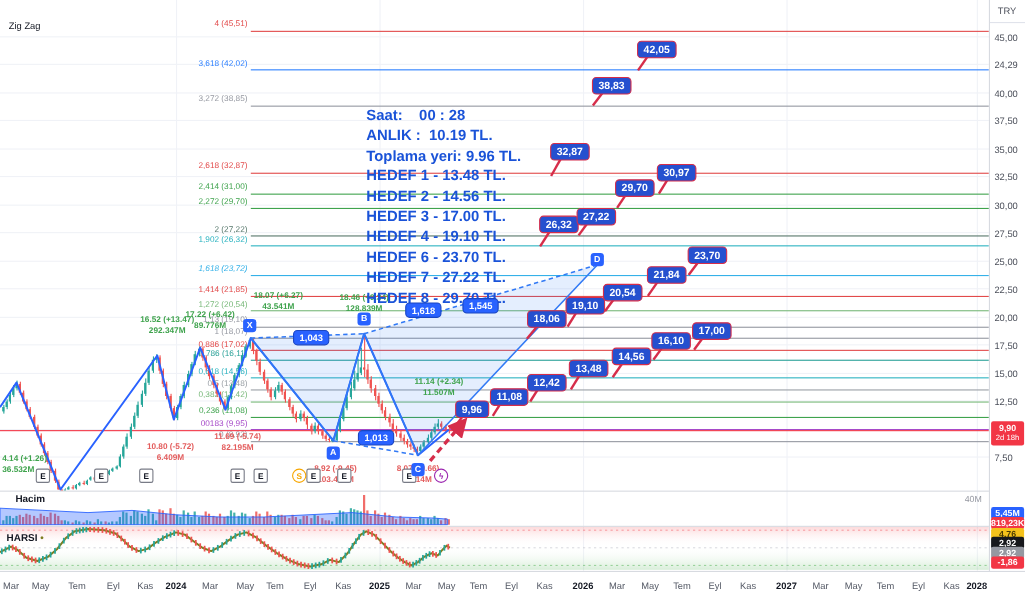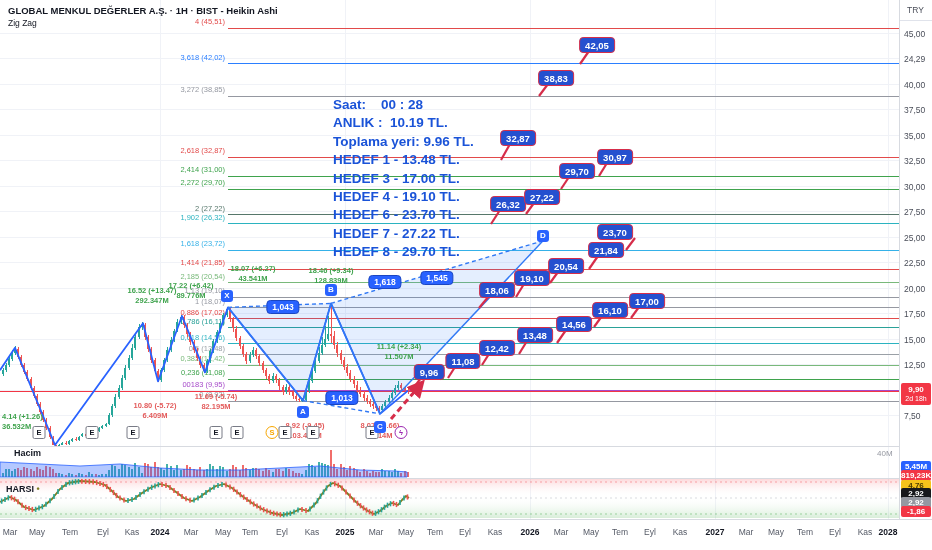--- a/index.html
+++ b/index.html
@@ -32,21 +32,20 @@
   .axis-bottom .tlabel{position:absolute;top:7px;font-size:8.5px;color:#555a66;transform:translateX(-50%);}
   .axis-bottom .tlabel.year{color:#131722;font-weight:bold;}
   .sep{position:absolute;left:0;width:932px;height:1px;background:#d7dae0;z-index:8;}
   .paneLabel{position:absolute;z-index:6;font-size:9px;color:#131722;font-weight:bold;}
   svg.overlay{position:absolute;left:0;top:0;z-index:5;pointer-events:none;}
 </style>
 </head>
 <body>
 
 <div id="root">
-  <div class="abs" style="left:8px;top:5px;z-index:6;font-size:9.5px;font-weight:bold;color:#131722;">GLOBAL MENKUL DEĞERLER A.Ş. · 1H · BIST - Heikin Ashi</div>
   <div class="abs" style="left:8px;top:18px;z-index:6;font-size:8.5px;color:#131722;">Zig Zag</div>
 
   <div id="grid-layer">
       <div class="gridh" style="top: 415.1px;"></div>
       <div class="gridh" style="top: 389.6px;"></div>
       <div class="gridh" style="top: 364.1px;"></div>
       <div class="gridh" style="top: 338.6px;"></div>
       <div class="gridh" style="top: 313.2px;"></div>
       <div class="gridh" style="top: 287.7px;"></div>
       <div class="gridh" style="top: 262.2px;"></div>
@@ -76,25 +75,25 @@
       <div class="fiblabel" style="left: 225px; top: 146.1px; color: rgb(226, 74, 74);">2,618 (32,87)</div>
       <div class="fibline" style="left: 228px; width: 671px; top: 175.6px; background: rgb(63, 163, 77);"></div>
       <div class="fiblabel" style="left: 225px; top: 165.1px; color: rgb(63, 163, 77);">2,414 (31,00)</div>
       <div class="fibline" style="left: 228px; width: 671px; top: 188.9px; background: rgb(63, 163, 77);"></div>
       <div class="fiblabel" style="left: 225px; top: 178.4px; color: rgb(63, 163, 77);">2,272 (29,70)</div>
       <div class="fibline" style="left: 228px; width: 671px; top: 214.1px; background: rgb(86, 119, 107);"></div>
       <div class="fiblabel" style="left: 225px; top: 203.6px; color: rgb(86, 119, 107);">2 (27,22)</div>
       <div class="fibline" style="left: 228px; width: 671px; top: 223.3px; background: rgb(43, 179, 192);"></div>
       <div class="fiblabel" style="left: 225px; top: 212.8px; color: rgb(43, 179, 192);">1,902 (26,32)</div>
       <div class="fibline" style="left: 228px; width: 671px; top: 249.8px; background: rgb(53, 177, 232);"></div>
-      <div class="fiblabel" style="left: 225px; top: 239.3px; color: rgb(53, 177, 232);">1,618 (23,72)</div>
+      <div class="fiblabel" style="left: 225px; top: 239.3px; color: rgb(53, 177, 232); font-style: italic;">1,618 (23,72)</div>
       <div class="fibline" style="left: 228px; width: 671px; top: 268.8px; background: rgb(226, 74, 74);"></div>
       <div class="fiblabel" style="left: 225px; top: 258.3px; color: rgb(226, 74, 74);">1,414 (21,85)</div>
       <div class="fibline" style="left: 228px; width: 671px; top: 282.2px; background: rgb(121, 185, 122);"></div>
-      <div class="fiblabel" style="left: 225px; top: 271.7px; color: rgb(121, 185, 122);">2,185 (20,54)</div>
+      <div class="fiblabel" style="left: 225px; top: 271.7px; color: rgb(121, 185, 122);">1,272 (20,54)</div>
       <div class="fibline" style="left: 228px; width: 671px; top: 296.9px; background: rgb(149, 152, 161);"></div>
       <div class="fiblabel" style="left: 225px; top: 286.4px; color: rgb(149, 152, 161);">1,13 (19,10)</div>
       <div class="fibline" style="left: 228px; width: 671px; top: 307.4px; background: rgb(149, 152, 161);"></div>
       <div class="fiblabel" style="left: 225px; top: 296.9px; color: rgb(149, 152, 161);">1 (18,07)</div>
       <div class="fibline" style="left: 228px; width: 671px; top: 318.1px; background: rgb(226, 74, 74);"></div>
       <div class="fiblabel" style="left: 225px; top: 307.6px; color: rgb(226, 74, 74);">0,886 (17,02)</div>
       <div class="fibline" style="left: 228px; width: 671px; top: 327.3px; background: rgb(42, 161, 152);"></div>
       <div class="fiblabel" style="left: 225px; top: 316.8px; color: rgb(42, 161, 152);">0,786 (16,11)</div>
       <div class="fibline" style="left: 228px; width: 671px; top: 343.1px; background: rgb(43, 179, 192);"></div>
       <div class="fiblabel" style="left: 225px; top: 332.6px; color: rgb(43, 179, 192);">0,618 (14,56)</div>
@@ -664,39 +663,40 @@
         <line x1="404" y1="495.4" x2="404" y2="500.6" stroke="#26a69a" stroke-width="1.6"></line>
         <line x1="407.5" y1="494.4" x2="407.5" y2="499.6" stroke="#ef5350" stroke-width="1.6"></line>
       </g>
   </svg>
 
   <div id="info-block" class="abs" style="z-index: 7; left: 333px; top: 96px;">
       <div class="infoline">Saat:    00 : 28</div>
       <div class="infoline">ANLIK :  10.19 TL.</div>
       <div class="infoline">Toplama yeri: 9.96 TL.</div>
       <div class="infoline">HEDEF 1 - 13.48 TL.</div>
+      <div class="infoline">HEDEF 2 - 14.56 TL.</div>
       <div class="infoline">HEDEF 3 - 17.00 TL.</div>
       <div class="infoline">HEDEF 4 - 19.10 TL.</div>
       <div class="infoline">HEDEF 6 - 23.70 TL.</div>
       <div class="infoline">HEDEF 7 - 27.22 TL.</div>
       <div class="infoline">HEDEF 8 - 29.70 TL.</div>
     </div>
   <div id="label-layer">
       <div class="callout" style="left: 429px; top: 372px;">9,96</div>
       <div class="callout" style="left: 463px; top: 361px;">11,08</div>
       <div class="callout" style="left: 497px; top: 348px;">12,42</div>
       <div class="callout" style="left: 535px; top: 335px;">13,48</div>
       <div class="callout" style="left: 574px; top: 324px;">14,56</div>
       <div class="callout" style="left: 610px; top: 310px;">16,10</div>
       <div class="callout" style="left: 647px; top: 301px;">17,00</div>
       <div class="callout" style="left: 497px; top: 290px;">18,06</div>
       <div class="callout" style="left: 532px; top: 278px;">19,10</div>
       <div class="callout" style="left: 566px; top: 266px;">20,54</div>
       <div class="callout" style="left: 606px; top: 250px;">21,84</div>
-      <div class="callout" style="left: 615px; top: 232px;">23,70</div>
+      <div class="callout" style="left: 643px; top: 232px;">23,70</div>
       <div class="callout" style="left: 508px; top: 204px;">26,32</div>
       <div class="callout" style="left: 542px; top: 197px;">27,22</div>
       <div class="callout" style="left: 577px; top: 171px;">29,70</div>
       <div class="callout" style="left: 615px; top: 157px;">30,97</div>
       <div class="callout" style="left: 518px; top: 138px;">32,87</div>
       <div class="callout" style="left: 556px; top: 78px;">38,83</div>
       <div class="callout" style="left: 597px; top: 45px;">42,05</div>
       <div class="ratio" style="left: 283px; top: 307px;">1,043</div>
       <div class="ratio" style="left: 342px; top: 398px;">1,013</div>
       <div class="ratio" style="left: 385px; top: 282px;">1,618</div>

